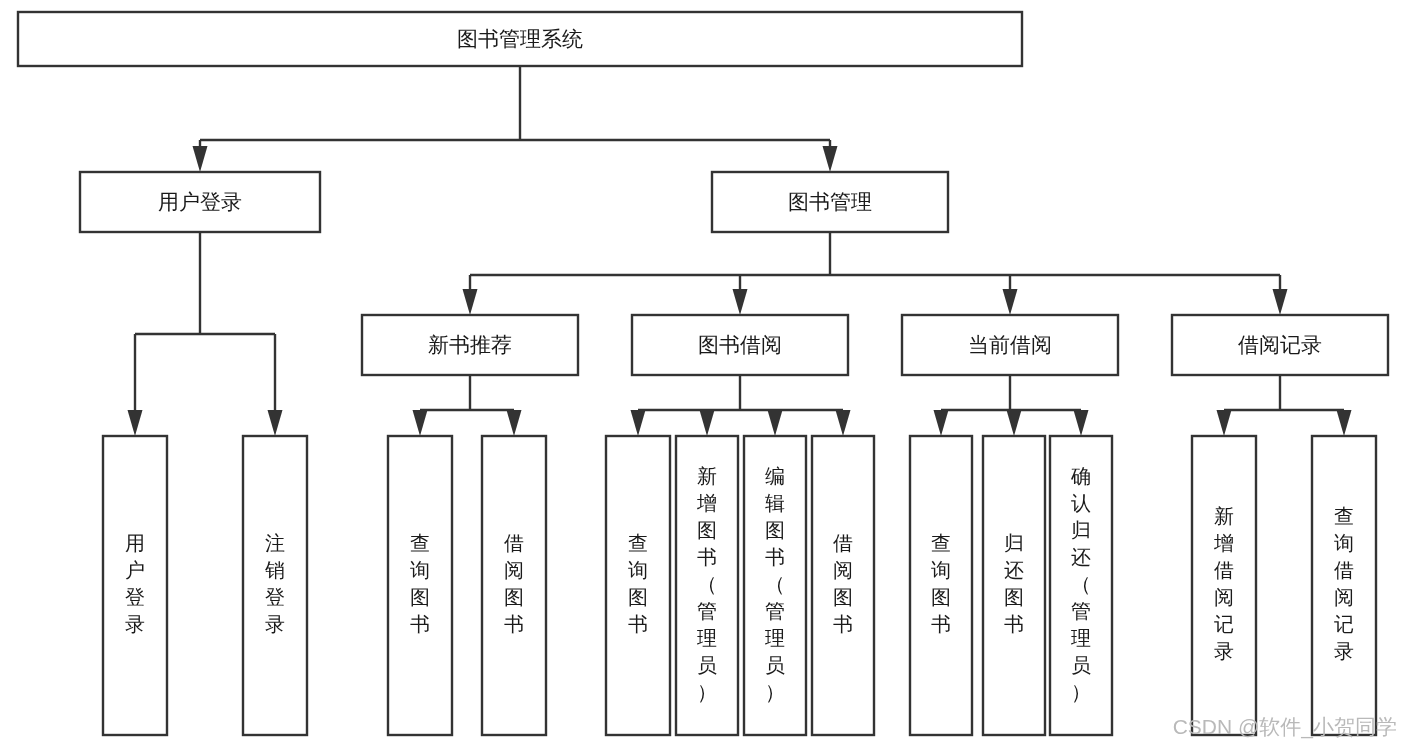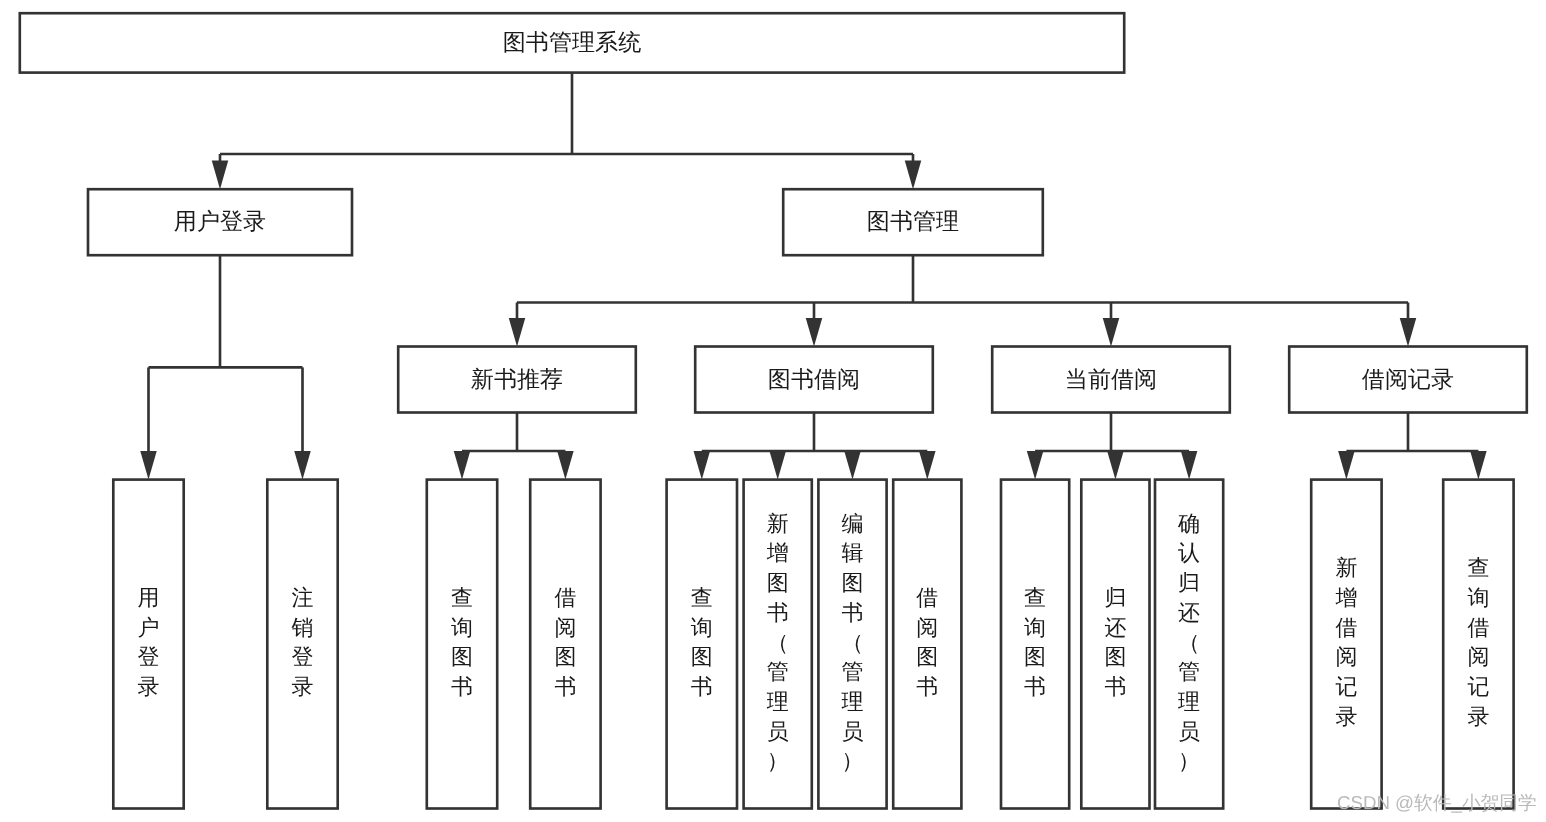--- a/index.html
+++ b/index.html
@@ -51,21 +51,21 @@
   }
   .arrow-head {
     fill: #333333;
     stroke: none;
   }
   .watermark {
     position: absolute;
     right: 8px;
     bottom: 6px;
     font-family: "Liberation Sans", "DejaVu Sans", sans-serif;
-    font-size: 17px;
+    font-size: 21px;
     color: #b9b9b9;
     white-space: nowrap;
     user-select: none;
   }
 </style>
 </head>
 <body>
 
 <div id="diagram-root">
   <svg id="flow" viewBox="0 0 1405 747">

